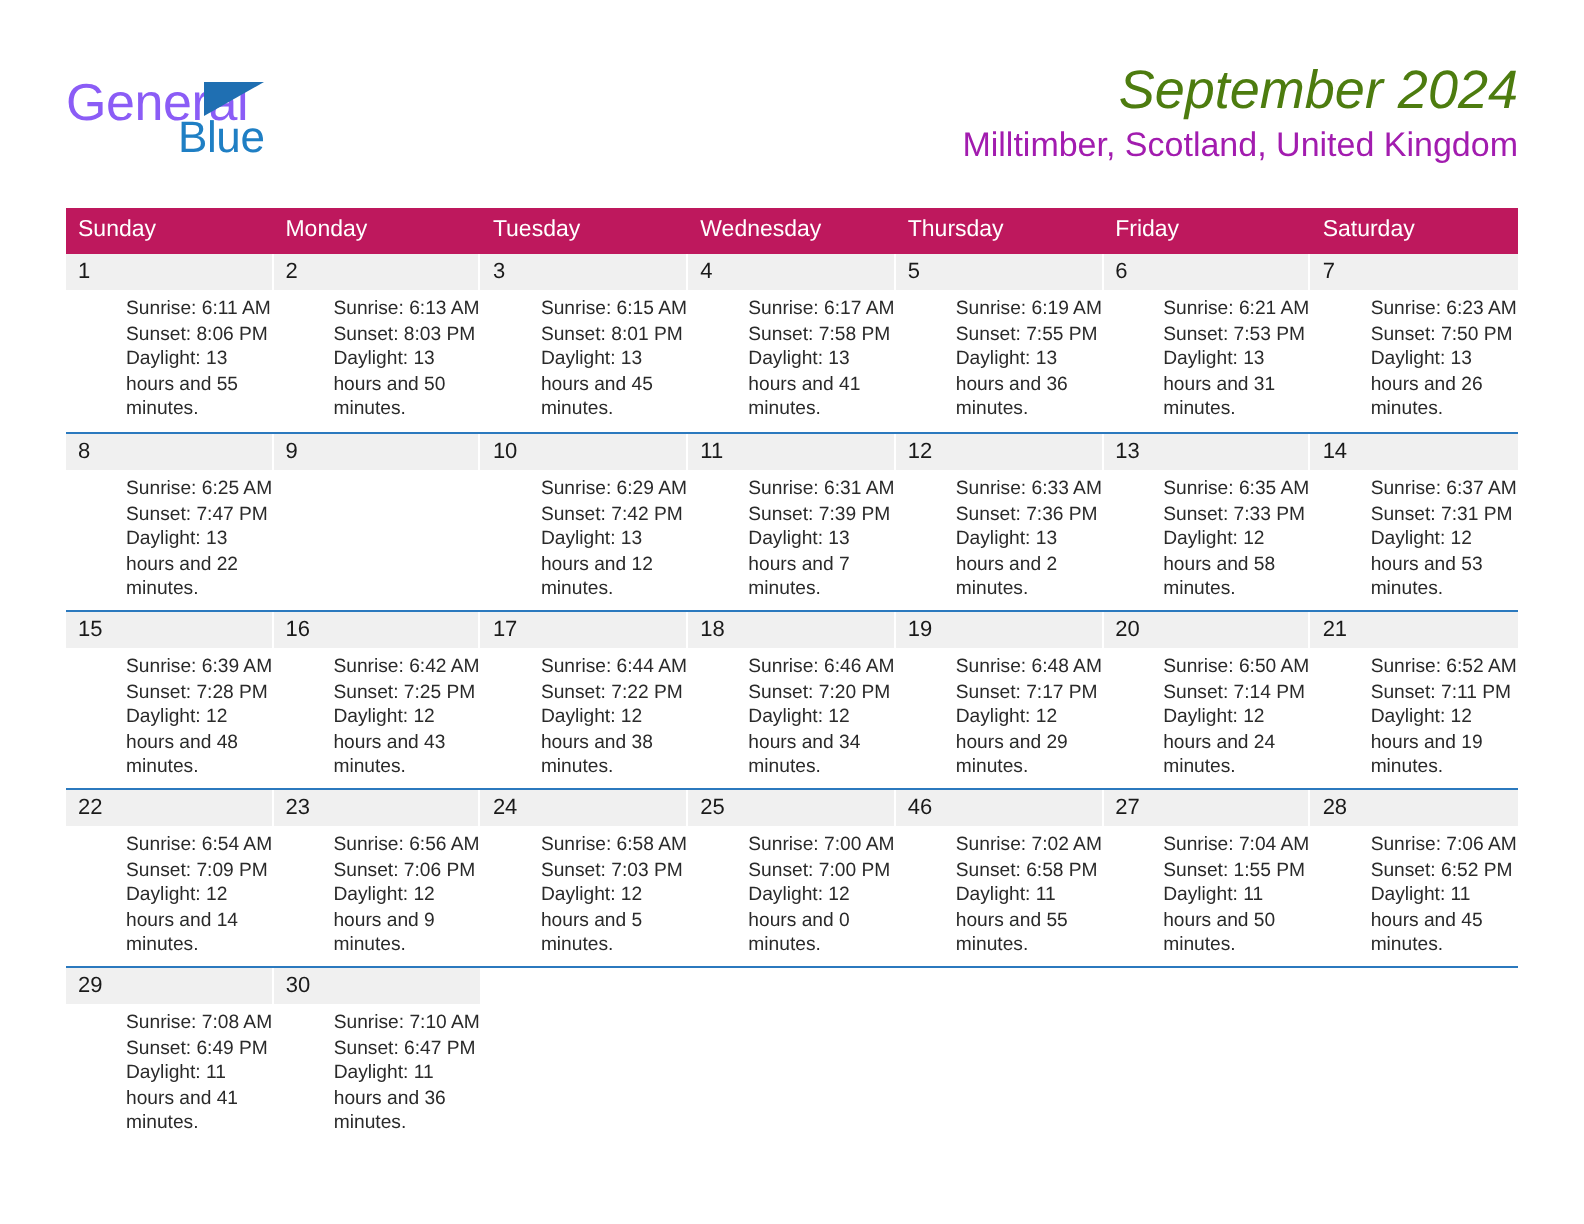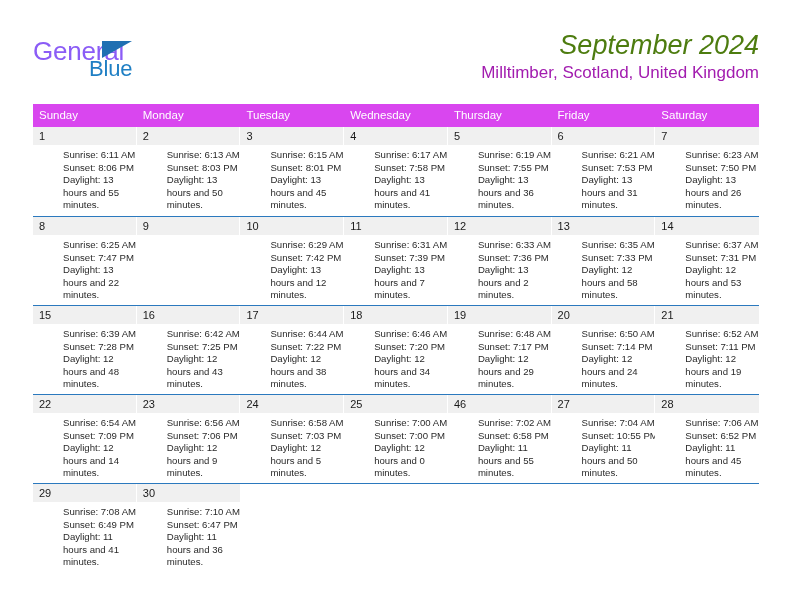--- a/index.html
+++ b/index.html
@@ -87,21 +87,21 @@
 
   
   .calendar {
     position: absolute;
     left: 33px;
     top: 104px;
     width: 726px;
   }
   .weekdays {
     display: flex;
-    background: #d946ef;
+    background: #be185d;
     height: 23px;
   }
   .weekday {
     flex: 1 1 0;
     color: #ffffff;
     font-size: 11.5px;
     line-height: 23px;
     padding-left: 6px;
     box-sizing: border-box;
     white-space: nowrap;
@@ -384,21 +384,21 @@
             <div class="day-info">
               <div>Sunrise: 7:02 AM</div>
               <div>Sunset: 6:58 PM</div>
               <div class="wrap">Daylight: 11 hours and 55 minutes.</div>
             </div>
           </div>
           <div class="day">
             <div class="day-num">27</div>
             <div class="day-info">
               <div>Sunrise: 7:04 AM</div>
-              <div>Sunset: 10:55 PM</div>
+              <div>Sunset: 1:55 PM</div>
               <div class="wrap">Daylight: 11 hours and 50 minutes.</div>
             </div>
           </div>
           <div class="day">
             <div class="day-num">28</div>
             <div class="day-info">
               <div>Sunrise: 7:06 AM</div>
               <div>Sunset: 6:52 PM</div>
               <div class="wrap">Daylight: 11 hours and 45 minutes.</div>
             </div>

